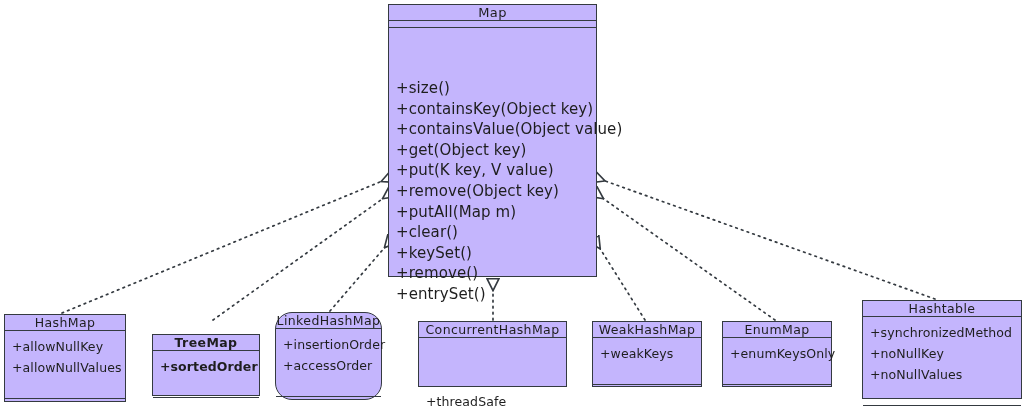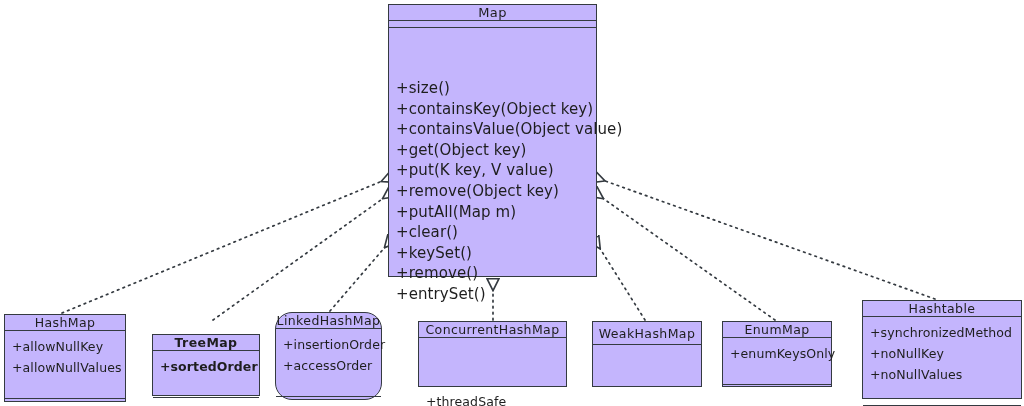--- a/index.html
+++ b/index.html
@@ -177,20 +177,23 @@
   <div class="uml-class child" id="concurrenthashmap-class">
     <div class="uml-title">ConcurrentHashMap</div>
     <div class="uml-compartment attrs">
       <div class="uml-row">+threadSafe</div>
     </div>
     <div class="uml-compartment tail uml-empty"></div>
   </div>
 
   <div class="uml-class child" id="weakhashmap-class">
     <div class="uml-title">WeakHashMap</div>
+    <div class="uml-compartment attrs">
+      <div class="uml-row">+weakKeys</div>
+    </div>
     <div class="uml-compartment tail uml-empty"></div>
   </div>
 
   <div class="uml-class child" id="enummap-class">
     <div class="uml-title">EnumMap</div>
     <div class="uml-compartment attrs">
       <div class="uml-row">+enumKeysOnly</div>
     </div>
     <div class="uml-compartment tail uml-empty"></div>
   </div>

